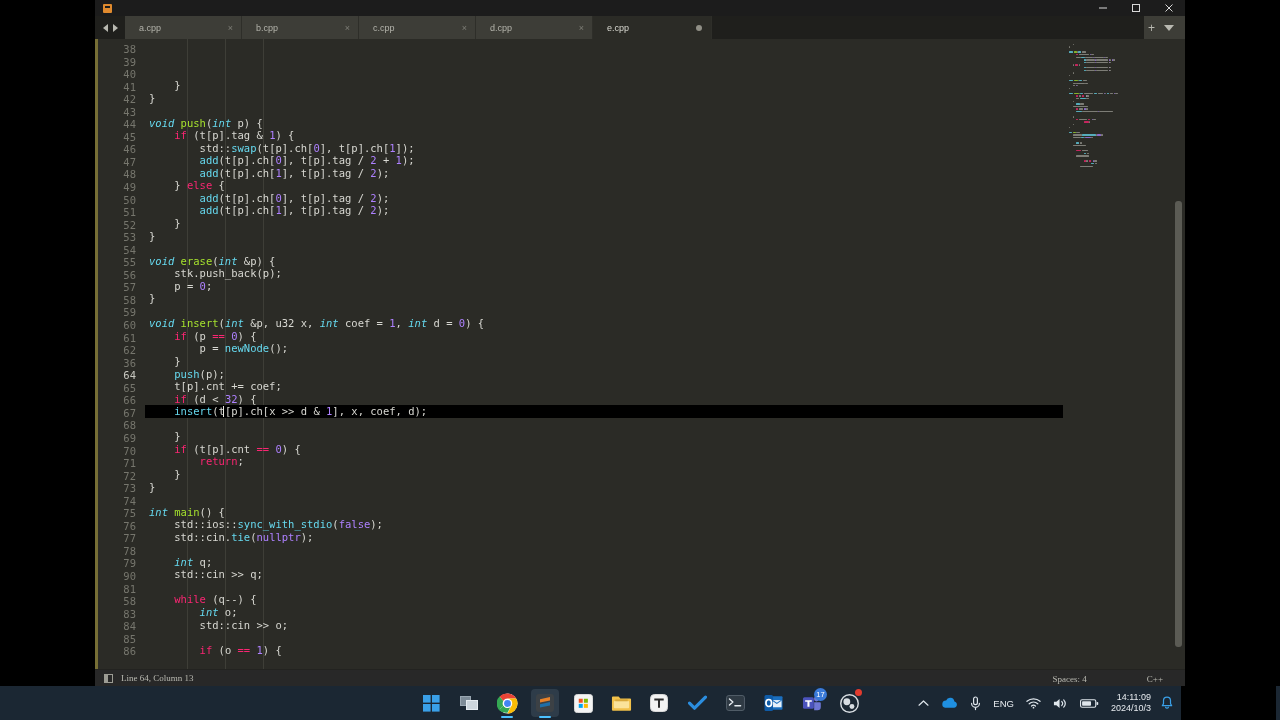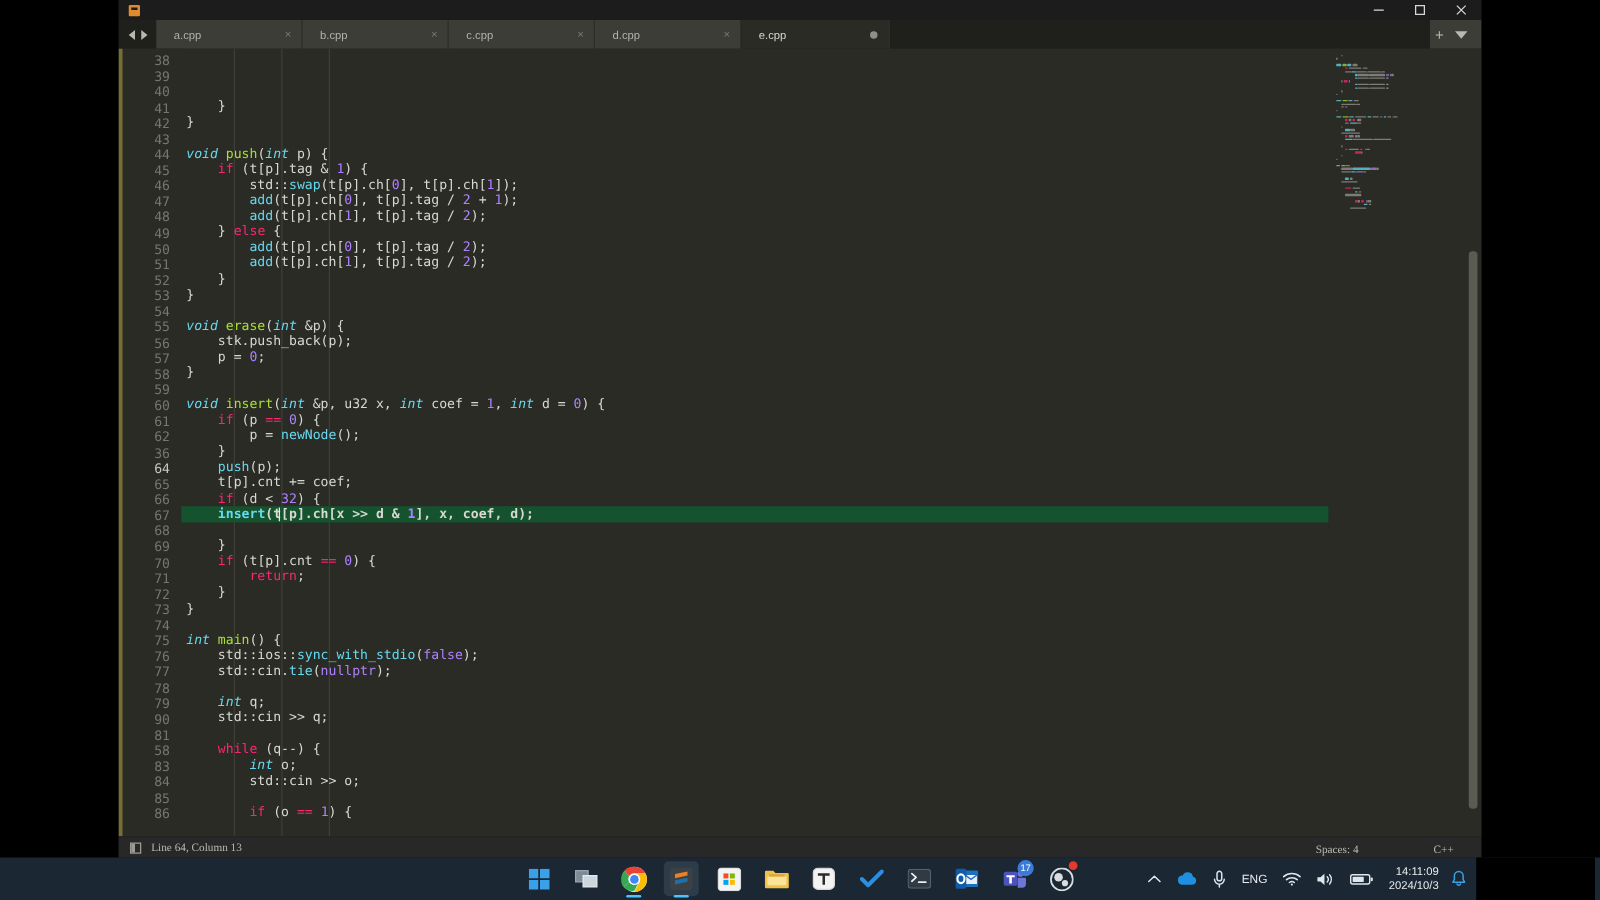--- a/index.html
+++ b/index.html
@@ -94,21 +94,21 @@
     font-family: "DejaVu Sans Mono", monospace; font-size: 10.5px; color: #76766d;
   }
   .gutter div { height: 12.55px; line-height: 12.55px; padding-right: 9px; }
   .gutter div.cur { color: #c8c8c0; }
   .code {
     flex: 1; position: relative; padding-top: 4px; overflow: hidden;
     font-family: "DejaVu Sans Mono", monospace; font-size: 10.5px;
     white-space: pre; color: #d8d8d2;
   }
   .code .ln { height: 12.55px; line-height: 12.55px; padding-left: 4px; position: relative; }
-  .code .ln.cur { background: #14532d; font-weight: bold; }
+  .code .ln.cur { background: #000000; }
   .indent-guides { position: absolute; left: 0; top: 0; width: 100%; height: 100%; pointer-events: none; }
   .ig { position: absolute; top: 0; bottom: 0; width: 1px; background: #3e3e37; }
 
   
   .kw   { color: #f92672; }
   .typ  { color: #66d9ef; font-style: italic; }
   .fn   { color: #a6e22e; }
   .call { color: #66d9ef; }
   .num  { color: #ae81ff; }
   .op   { color: #f92672; }

